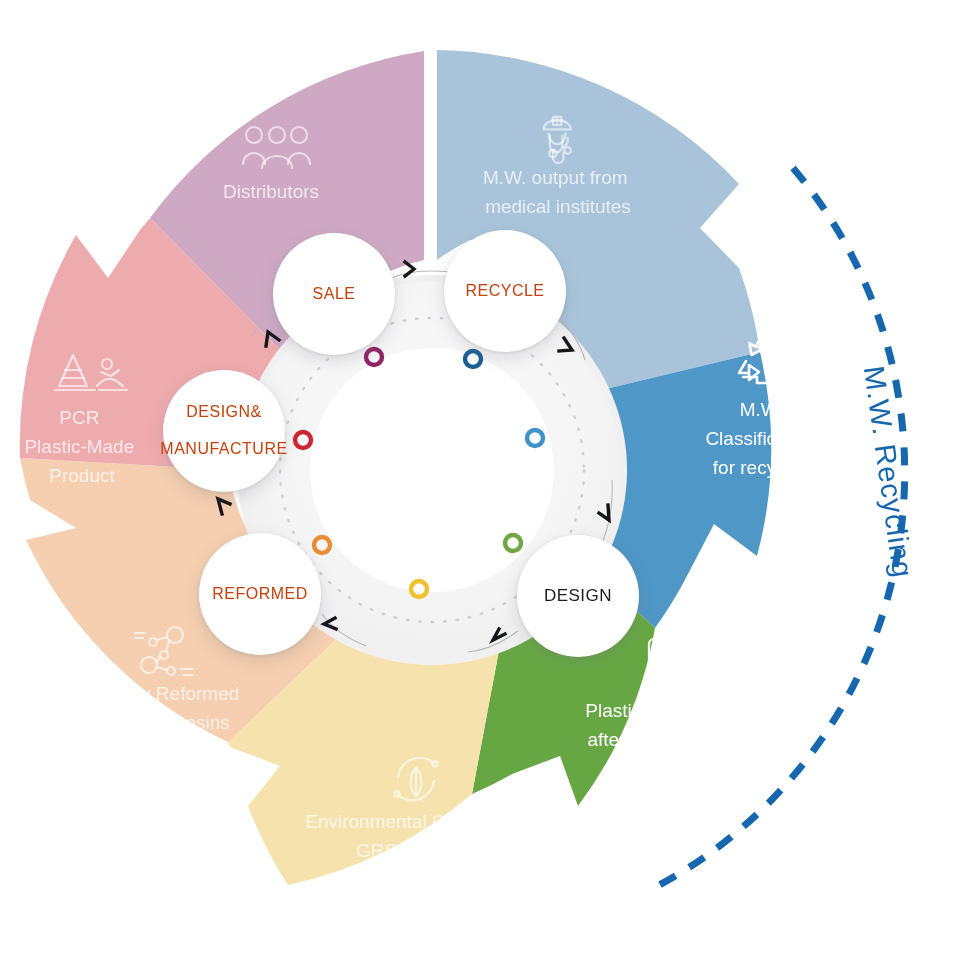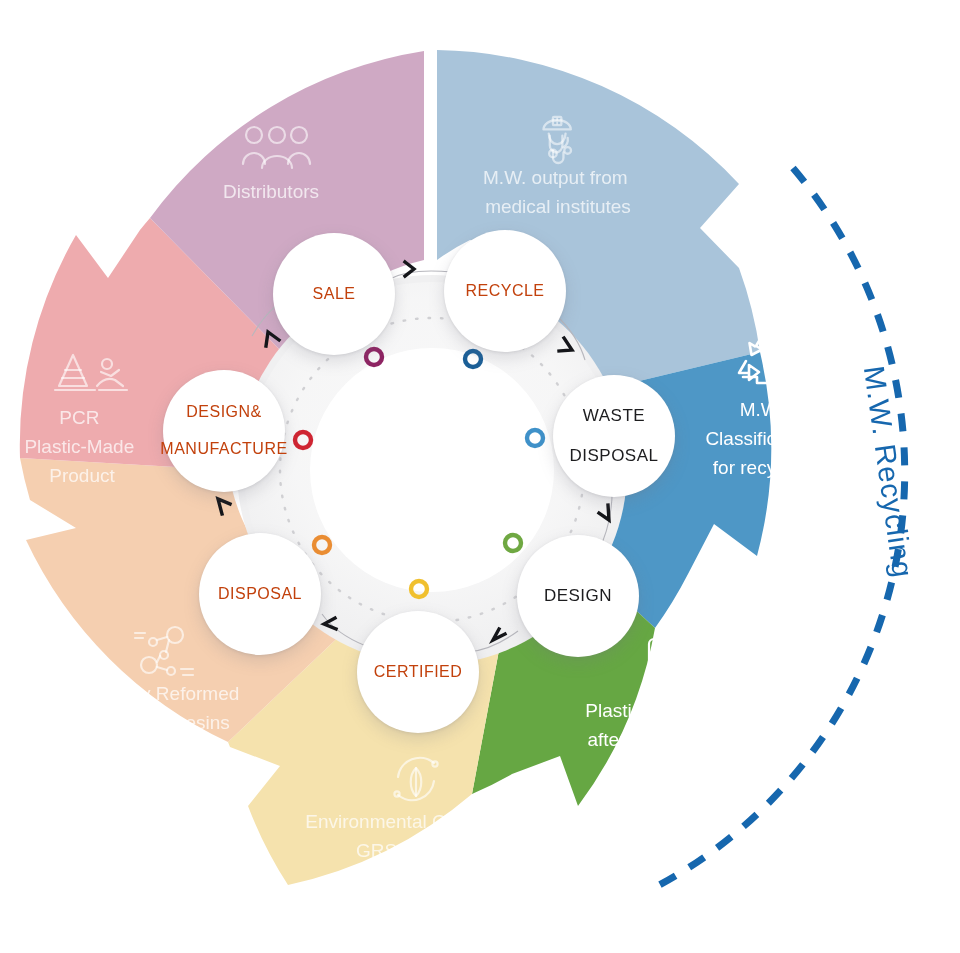--- a/index.html
+++ b/index.html
@@ -242,37 +242,28 @@
   </svg>
 
   <div class="node muted" style="left:273px;top:233px;width:122px;height:122px;font-size:16px;">
     <span>SALE</span>
   </div>
 
   <div class="node muted" style="left:444px;top:230px;width:122px;height:122px;font-size:16px;">
     <span>RECYCLE</span>
   </div>
 
-  <div class="node active" style="left:553px;top:375px;width:122px;height:122px;font-size:17px;">
-    <span>
-      <span>WASTE</span><br>
-      <span>DISPOSAL</span>
-    </span>
-  </div>
 
   <div class="node active" style="left:517px;top:535px;width:122px;height:122px;font-size:17px;">
     <span>DESIGN</span>
   </div>
 
-  <div class="node muted" style="left:357px;top:611px;width:122px;height:122px;font-size:16px;">
-    <span>CERTIFIED</span>
-  </div>
 
   <div class="node muted" style="left:199px;top:533px;width:122px;height:122px;font-size:16px;">
-    <span>DISPOSAL</span>
+    <span>REFORMED</span>
   </div>
 
   <div class="node muted" style="left:163px;top:370px;width:122px;height:122px;font-size:16px;">
     <span>
       <span>DESIGN&amp;</span><br>
       <span>MANUFACTURE</span>
     </span>
   </div>
 
   <div class="mw-recycling" style="left:888px;top:472px;transform:translate(-50%,-50%) rotate(82deg);transform-origin:center center;">M.W. Recycling</div>

